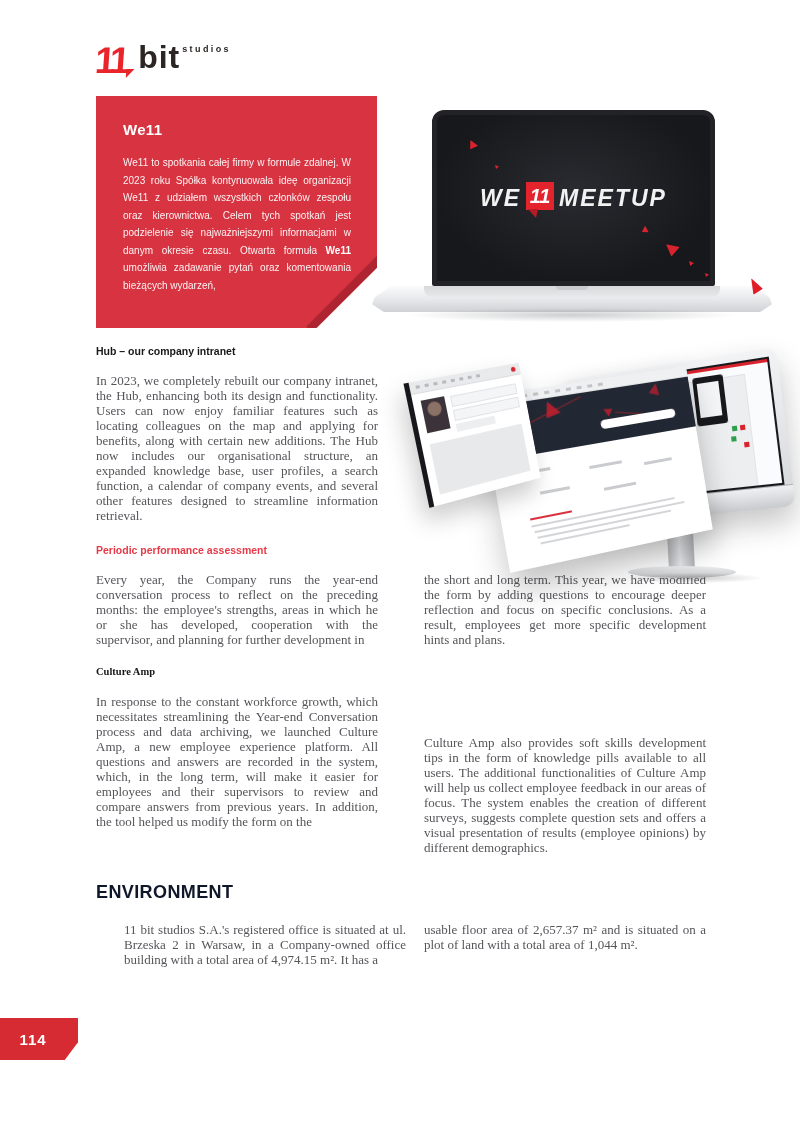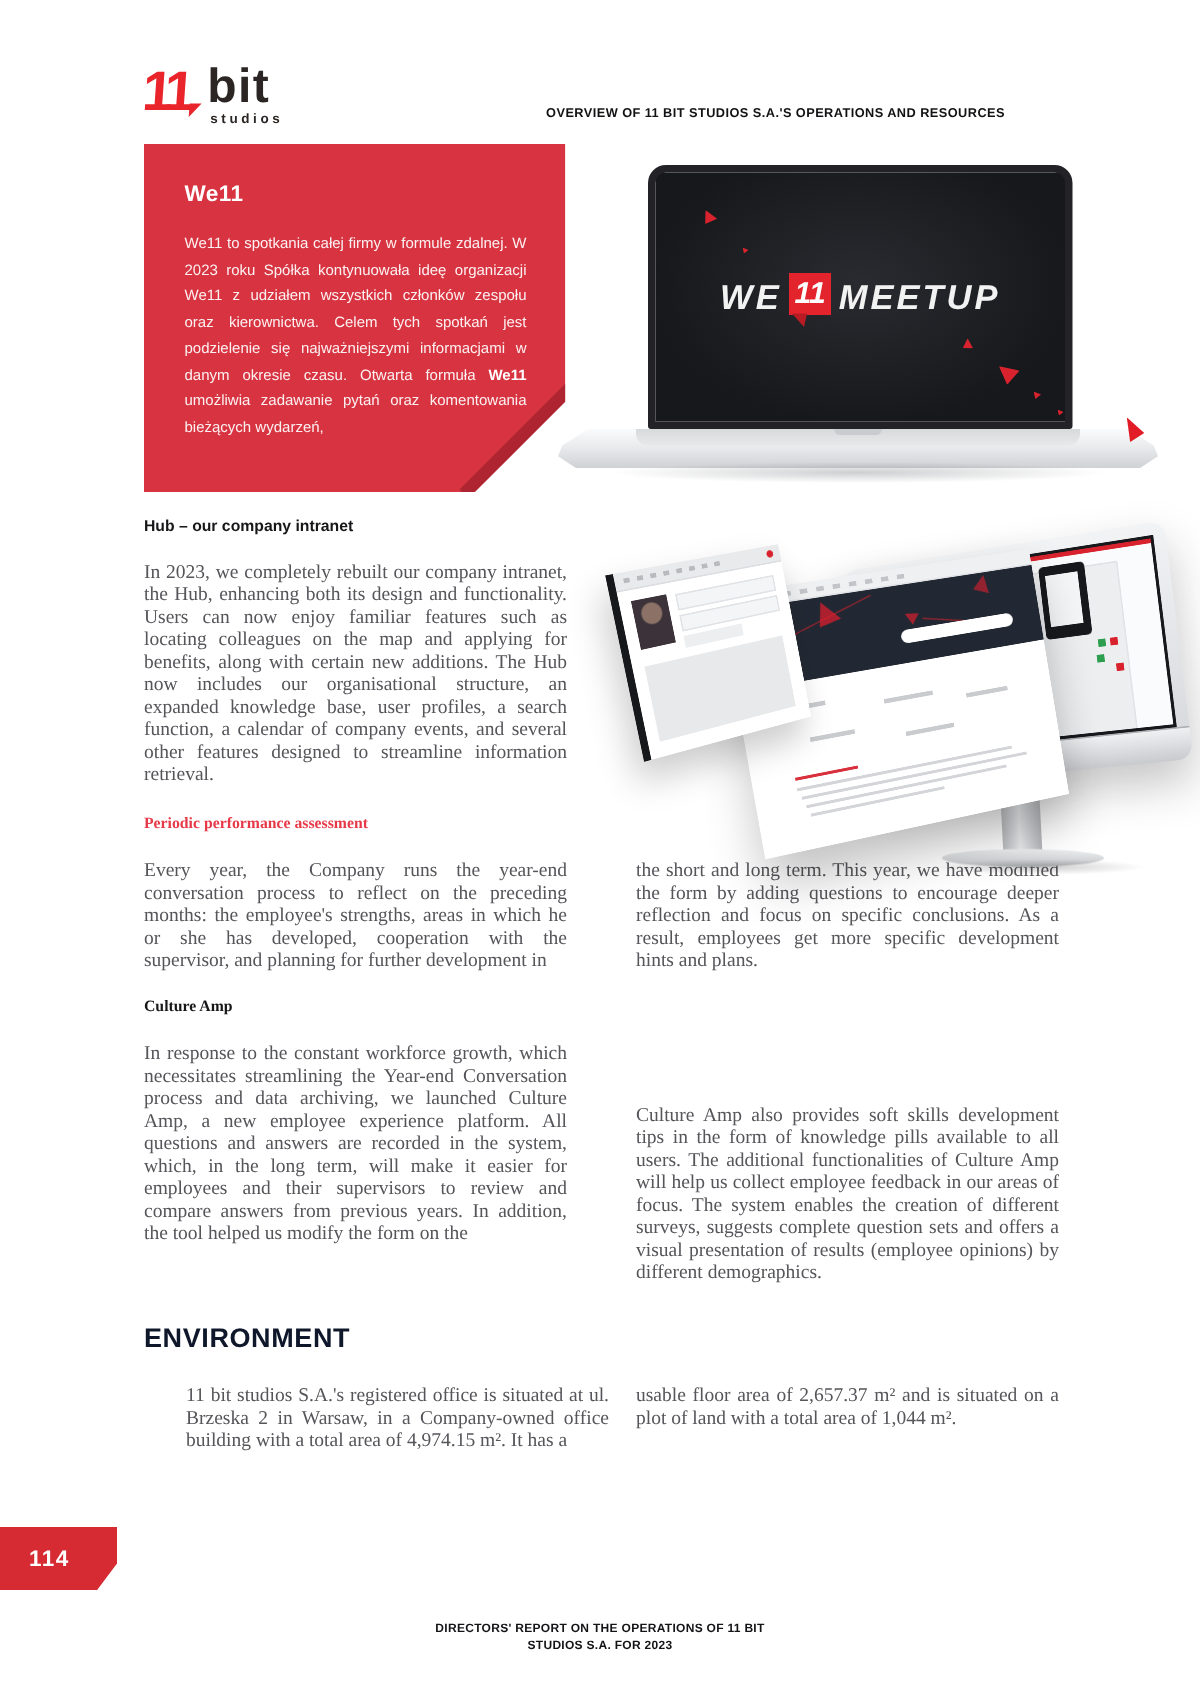--- a/index.html
+++ b/index.html
@@ -5,21 +5,21 @@
   html,body{margin:0;padding:0;background:#ffffff;}
   .page{position:relative;width:800px;height:1131px;background:#ffffff;overflow:hidden;
         font-family:"Liberation Sans",sans-serif;color:#1b1b1e;}
 
   
   .logo{position:absolute;left:95px;top:42px;display:flex;align-items:flex-start;}
   .logo-mark{font-size:37px;font-weight:900;color:#e9242b;letter-spacing:-4px;line-height:38px;
              transform:skewX(-4deg);position:relative;padding-right:8px;}
   .logo-mark::after{content:"";position:absolute;right:-1px;bottom:2px;width:0;height:0;
              border-top:9px solid #e9242b;border-right:8px solid transparent;}
-  .logo-textcol{display:flex;flex-direction:column;margin-left:4px;}
+  .logo-textcol{display:flex;margin-left:4px;}
   .logo-word{font-size:32px;font-weight:800;color:#2b2624;line-height:30px;letter-spacing:1px;}
   .logo-sub{font-size:9px;font-weight:700;color:#2b2624;letter-spacing:2.4px;margin-top:2px;padding-left:2px;}
 
   
   .top-header{position:absolute;left:280px;top:70px;width:390px;text-align:right;
               font-size:8.5px;font-weight:700;letter-spacing:.3px;color:#121215;}
 
   
   .we11-card{position:absolute;left:96px;top:96px;width:281px;height:232px;background:#d73340;
              clip-path:polygon(0 0,100% 0,100% 74%,78.5% 100%,0 100%);
@@ -55,21 +55,21 @@
   .lt-kbd{position:absolute;left:13%;top:0;width:74%;height:11px;
           background:linear-gradient(#d7d9db,#e7e9eb);border-radius:0 0 8px 8px;}
   .lt-notch{position:absolute;left:46%;top:0;width:8%;height:4px;background:#c9cbce;border-radius:0 0 4px 4px;}
   .lt-shadow{position:absolute;left:12px;top:213px;width:376px;height:16px;
              background:radial-gradient(ellipse at center,rgba(90,95,100,.30),rgba(0,0,0,0) 62%);}
   .red-cursor{position:absolute;left:750px;top:279px;width:13px;height:16px;background:#e11c26;
               clip-path:polygon(0 0,100% 55%,35% 100%);transform:rotate(8deg);}
 
   
   .h-sec{position:absolute;font-size:10.5px;font-weight:800;color:#17171a;}
-  .h-red{color:#e63a48;font-family:Liberation Serif, serif;}
+  .h-red{color:#e63a48;}
   .col{position:absolute;width:282px;font-size:13px;line-height:15px;color:#55555a;text-align:justify;font-family:Liberation Serif, serif;}
   .h-env{position:absolute;left:96px;top:882px;font-size:18px;font-weight:900;letter-spacing:.4px;color:#0f172a;}
 
   
   .scene{position:absolute;left:408px;top:354px;width:392px;height:230px;}
   .imac{position:absolute;left:148px;top:0;width:244px;height:230px;z-index:1;}
   .imac-frame{position:absolute;left:4px;top:10px;width:226px;box-sizing:border-box;
               background:linear-gradient(#f2f3f5,#d5d7da);border-radius:10px;padding:8px 8px 0 8px;
               box-shadow:0 14px 28px rgba(30,30,35,.25);
               transform:perspective(700px) rotateY(-16deg) rotate(-7deg);}
@@ -150,21 +150,20 @@
 <div class="page">
 
   <div class="logo">
     <span class="logo-mark">11</span>
     <span class="logo-textcol">
       <span class="logo-word">bit</span>
       <span class="logo-sub">studios</span>
     </span>
   </div>
 
-  <div class="top-header">OVERVIEW OF 11 BIT STUDIOS S.A.'S OPERATIONS AND RESOURCES</div>
 
   <div class="we11-card">
     <div class="we11-title">We11</div>
     <div class="we11-body"><span>We11 to spotkania całej firmy w formule zdalnej. W 2023 roku Spółka kontynuowała ideę organizacji We11 z udziałem wszystkich członków zespołu oraz kierownictwa. Celem tych spotkań jest podzielenie się najważniejszymi informacjami w danym okresie czasu. Otwarta formuła </span><span class="we11-bold">We11</span><span> umożliwia zadawanie pytań oraz komentowania bieżących wydarzeń,</span></div>
     <div class="card-fold"></div>
   </div>
 
   <div class="laptop">
     <div class="lt-screen">
       <div class="shard sh1"></div>
@@ -255,19 +254,15 @@
   <div class="col" style="left:424px;top:572px;">the short and long term. This year, we have modified the form by adding questions to encourage deeper reflection and focus on specific conclusions. As a result, employees get more specific development hints and plans.</div>
 
   <div class="h-sec" style="left:96px;top:666px;font-family:Liberation Serif, serif;">Culture Amp</div>
   <div class="col" style="left:96px;top:694px;">In response to the constant workforce growth, which necessitates streamlining the Year-end Conversation process and data archiving, we launched Culture Amp, a new employee experience platform. All questions and answers are recorded in the system, which, in the long term, will make it easier for employees and their supervisors to review and compare answers from previous years. In addition, the tool helped us modify the form on the</div>
   <div class="col" style="left:424px;top:735px;"> Culture Amp also provides soft skills development tips in the form of knowledge pills available to all users. The additional functionalities of Culture Amp will help us collect employee feedback in our areas of focus. The system enables the creation of different surveys, suggests complete question sets and offers a visual presentation of results (employee opinions) by different demographics.</div>
 
   <div class="h-env">ENVIRONMENT</div>
   <div class="col" style="left:96px;top:922px;margin-left:28px;">11 bit studios S.A.'s registered office is situated at ul. Brzeska 2 in Warsaw, in a Company-owned office building with a total area of 4,974.15 m². It has a</div>
   <div class="col" style="left:424px;top:922px;">usable floor area of 2,657.37 m² and is situated on a plot of land with a total area of 1,044 m².</div>
 
-  <div class="footer">
-    <div>DIRECTORS' REPORT ON THE OPERATIONS OF 11 BIT</div>
-    <div>STUDIOS S.A. FOR 2023</div>
-  </div>
   <div class="page-badge">114</div>
 
 </div>
 
 </body></html>

